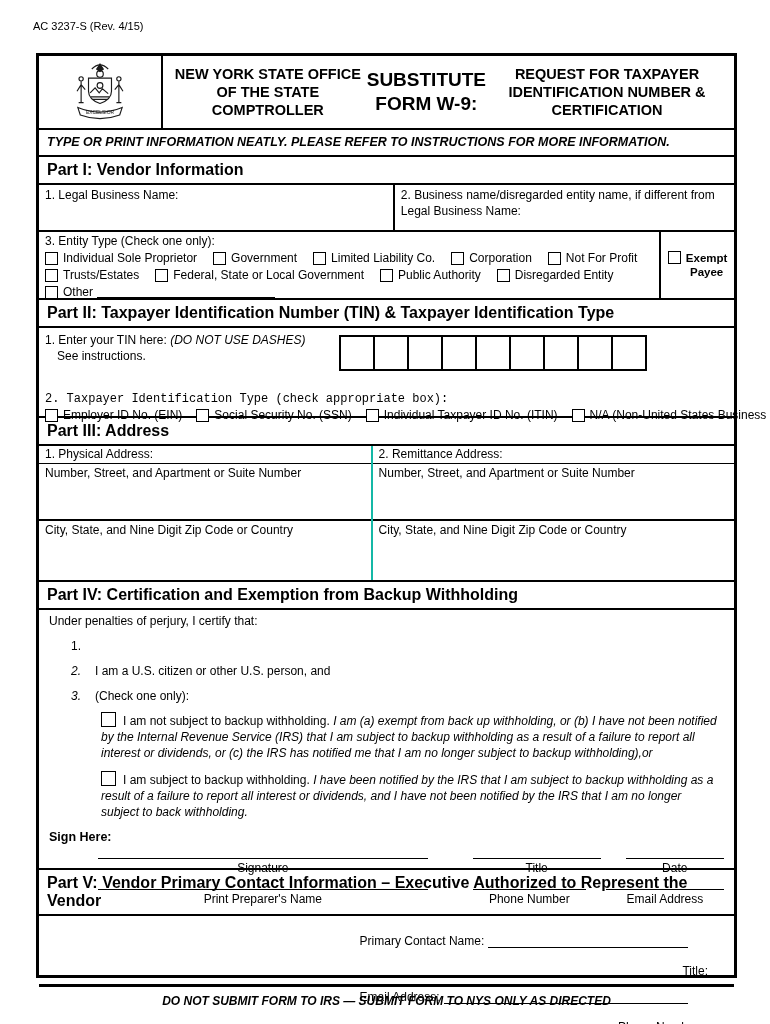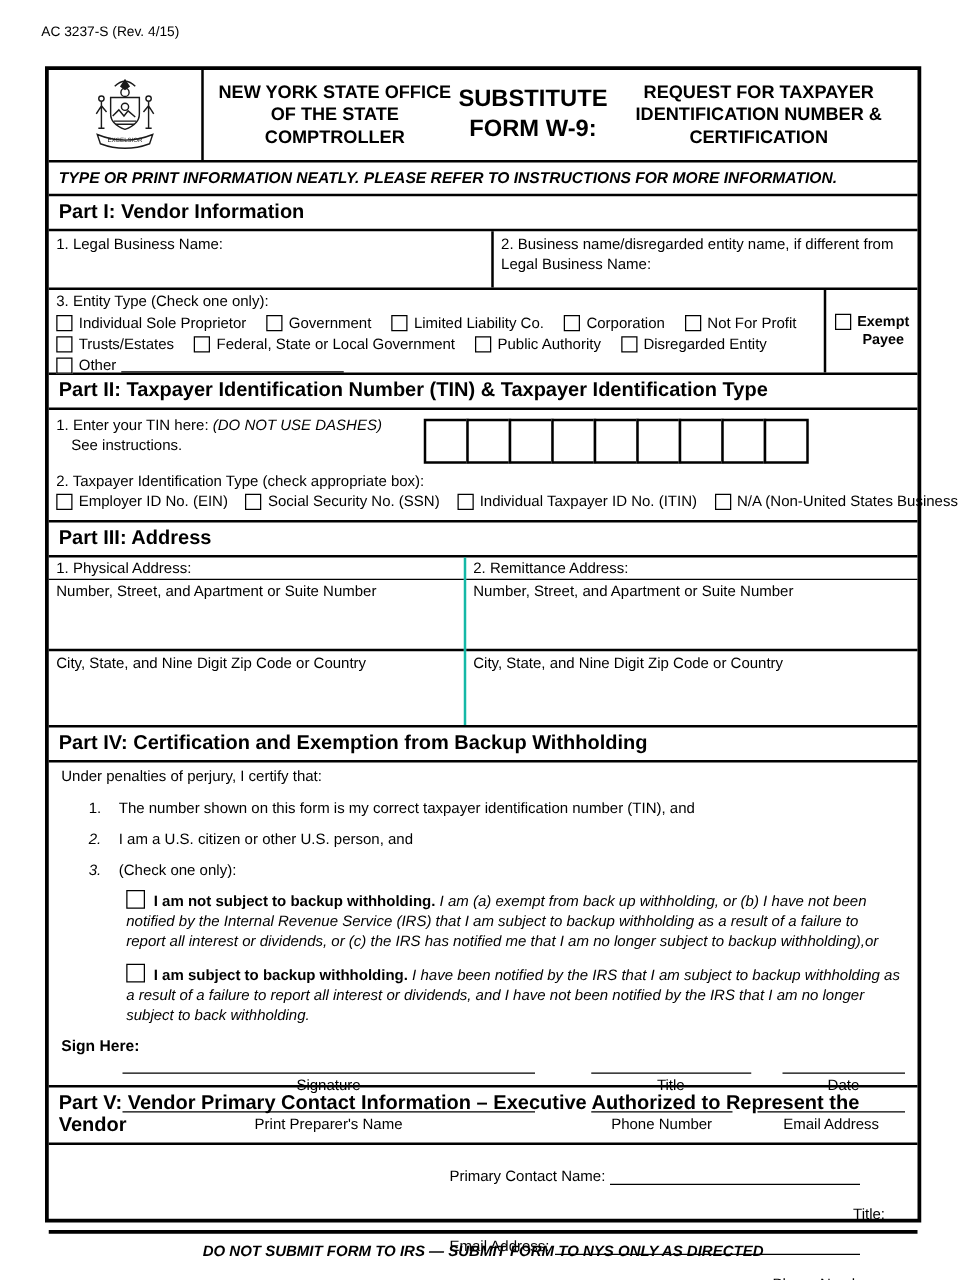--- a/index.html
+++ b/index.html
@@ -70,39 +70,39 @@
   .tin-block { position: relative; height: 90px; font-size: 12px; padding: 5px 6px; }
   .tin-label-line { line-height: 1.3; }
   .tin-warning { font-style: italic; }
   .tin-note { margin-left: 12px; line-height: 1.3; }
   .tin-boxes { position: absolute; left: 300px; top: 7px; display: flex; }
   .tin-box {
     width: 36px; height: 36px; border: 2px solid #000; background: #fff;
     margin-left: -2px;
   }
   .tin-box:first-child { margin-left: 0; }
-  .tin-type-label { margin-top: 14px; }
+  .tin-type-label { margin-top: 28px; font-family: Liberation Mono, monospace; }
   .tin-type-opts { display: flex; align-items: center; margin-top: 2px; white-space: nowrap; }
   .tin-type-opts .opt { display: inline-flex; align-items: center; margin-right: 14px; }
   
   .address-grid { display: flex; height: 136px; font-size: 12px; }
   .addr-col { display: flex; flex-direction: column; }
   .addr-col-left { width: 48%; border-right: 2px solid #14b8a6; }
   .addr-col-right { flex: 1; }
   .addr-head { height: 18px; padding: 1px 6px; border-bottom: 1px solid #000; }
   .addr-street { height: 57px; padding: 2px 6px; border-bottom: 2px solid #000; }
   .addr-city { flex: 1; padding: 2px 6px; }
   
   .cert-block { height: 260px; font-size: 12px; padding: 4px 10px 0 10px; position: relative; }
   .cert-item { display: flex; margin-top: 11px; }
   .cert-item .num { width: 24px; margin-left: 22px; flex: none; }
   .cert-item .num.it { font-style: italic; }
   .cert-check { margin: 9px 4px 0 52px; line-height: 1.35; text-align: left; }
   .cert-check .cb { vertical-align: -2px; width: 15px; height: 15px; margin-right: 7px; }
-  .cert-bold { font-weight: bold; }
+  .cert-bold { font-weight: normal; }
   .cert-it { font-style: italic; }
   .sign-here { font-weight: bold; margin-top: 10px; font-size: 12.5px; }
   .sig-row { display: flex; margin-left: 49px; margin-top: 14px; }
   .sig-col { text-align: center; font-size: 12px; }
   .sig-line { border-top: 1px solid #000; height: 3px; }
   .sig-c1 { width: 335px; margin-right: 45px; }
   .sig-c2 { width: 130px; margin-right: 25px; }
   .sig-c3 { width: 100px; }
   .sig-c2b { width: 115px; margin-right: 20px; }
   .sig-c3b { width: 120px; }
@@ -287,21 +287,20 @@
     </div>
   </div>
 
   <div class="part-bar row-top">Part IV: Certification and Exemption from Backup Withholding</div>
 
   <div class="cert-block row-top">
     <div>Under penalties of perjury, I certify that:</div>
 
     <div class="cert-item">
       <span class="num">1.</span>
-      <span>The number shown on this form is my correct taxpayer identification number (TIN), and</span>
     </div>
     <div class="cert-item">
       <span class="num it">2.</span>
       <span>I am a U.S. citizen or other U.S. person, and</span>
     </div>
     <div class="cert-item">
       <span class="num it">3.</span>
       <span>(Check one only):</span>
     </div>
 

